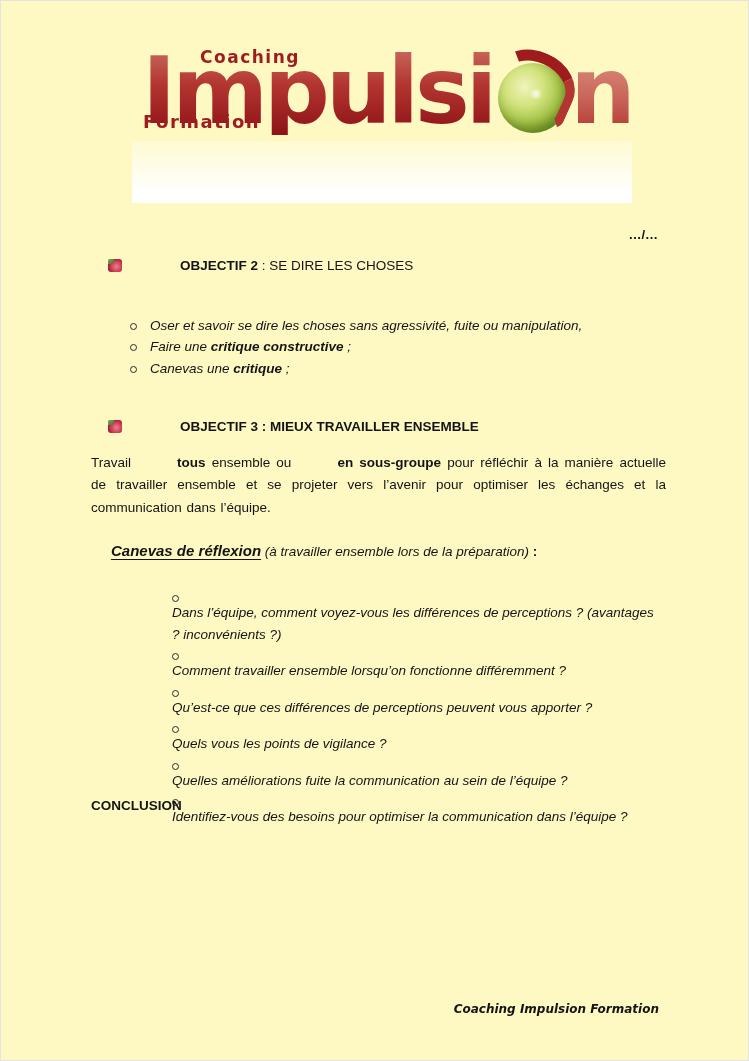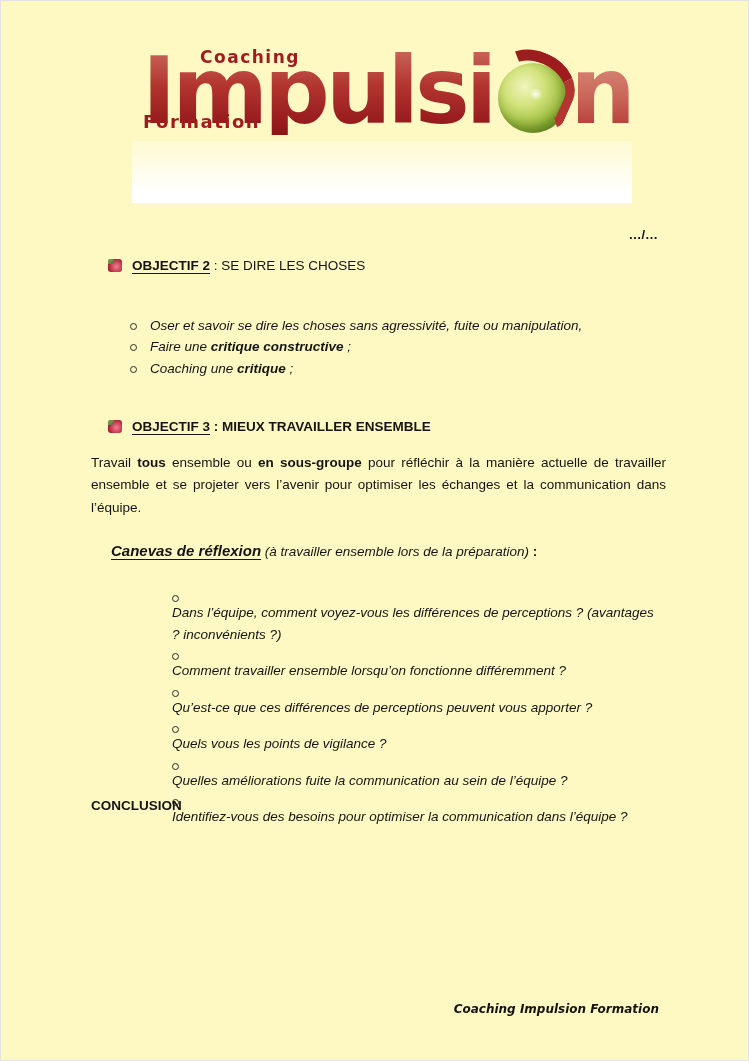--- a/index.html
+++ b/index.html
@@ -63,21 +63,21 @@
   }
   .logo-fade{
     position:absolute;top:96px;left:-10px;width:500px;height:62px;
     background:linear-gradient(180deg,rgba(255,255,255,.25) 0%,#ffffff 85%);
   }
 
   
   .contmark{position:absolute;top:226px;right:90px;font-size:13px;font-weight:bold;}
 
   .obj-heading{position:absolute;left:107px;display:flex;align-items:center;gap:10px;font-size:13.5px;}
-  .obj-heading .t-strong{font-weight:bold;text-decoration:underline;text-underline-offset:3px;}
+  .obj-heading .t-strong{font-weight:bold;text-underline-offset:3px;margin-left:48px;}
   .obj-heading.h2{top:257px;}
   .obj-heading.h3{top:418px;justify-content:center;}
   .obj-heading.h3 .t-rest{font-weight:bold;}
 
   .rose{
     position:relative;width:14px;height:13px;display:inline-block;flex:none;border-radius:3px;
     background:radial-gradient(circle at 60% 58%,#ea8290 0%,#cf4056 45%,#a02136 72%,#7d1728 100%);
   }
   .rose::before{
     content:"";position:absolute;left:0;top:0;width:6px;height:5px;
@@ -91,21 +91,21 @@
     margin:8px 13px 0 0;display:inline-block;
   }
   .l1{top:298px;left:113px;width:545px;}
   .l1 li{font-style:italic;}
   .l1 b{font-weight:bold;}
 
   .para{
     position:absolute;top:451px;left:90px;width:575px;
     font-size:13.5px;line-height:22.4px;text-align:justify;word-spacing:1px;margin:0;
   }
-  .para b{font-weight:bold;}
+  .para b{font-weight:bold;margin-left:40px;}
 
   .canevas-head{position:absolute;top:541px;left:110px;font-size:13.5px;}
   .canevas-title{
     font-size:15px;font-weight:bold;font-style:italic;
     text-decoration:underline;text-underline-offset:3px;
   }
   .canevas-sub{font-style:italic;}
   .canevas-colon{font-weight:bold;}
 
   .l2{top:570px;left:155px;width:505px;}
@@ -154,21 +154,21 @@
     <li>
       <span class="circle"></span>
       <span class="txt"><span>Oser et savoir se dire les choses sans agressivité, fuite ou manipulation,</span><b></b><span></span></span>
     </li>
     <li>
       <span class="circle"></span>
       <span class="txt"><span>Faire une </span><b>critique constructive</b><span> ;</span></span>
     </li>
     <li>
       <span class="circle"></span>
-      <span class="txt"><span>Coaching une </span><b>critique</b><span> ;</span></span>
+      <span class="txt"><span>Canevas une </span><b>critique</b><span> ;</span></span>
     </li>
   </ul>
 
   <div class="obj-heading h3">
     <span class="rose"></span>
     <span><span class="t-strong">OBJECTIF 3</span><span class="t-rest"> : MIEUX TRAVAILLER ENSEMBLE</span></span>
   </div>
 
   <p class="para"><span>Travail </span><b>tous</b><span> ensemble ou </span><b>en sous-groupe</b><span> pour réfléchir à la manière actuelle de travailler ensemble et se projeter vers l’avenir pour optimiser les échanges et la communication dans l’équipe.</span></p>
 

